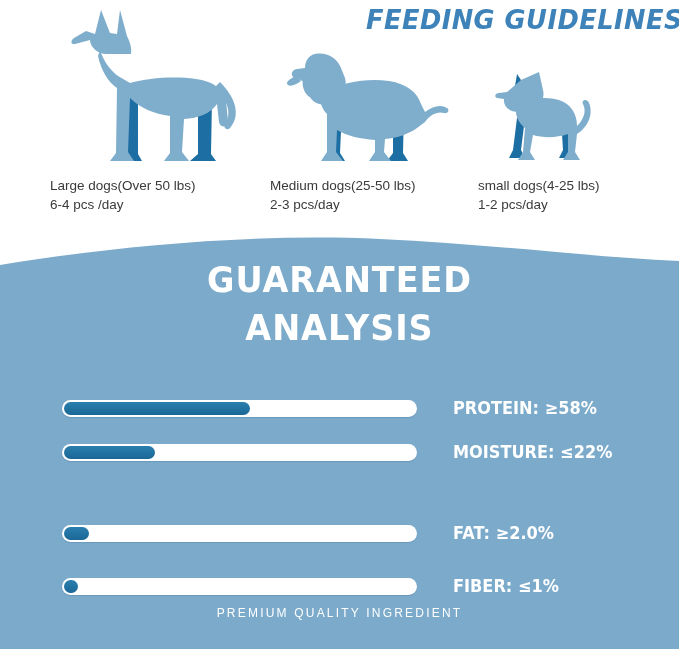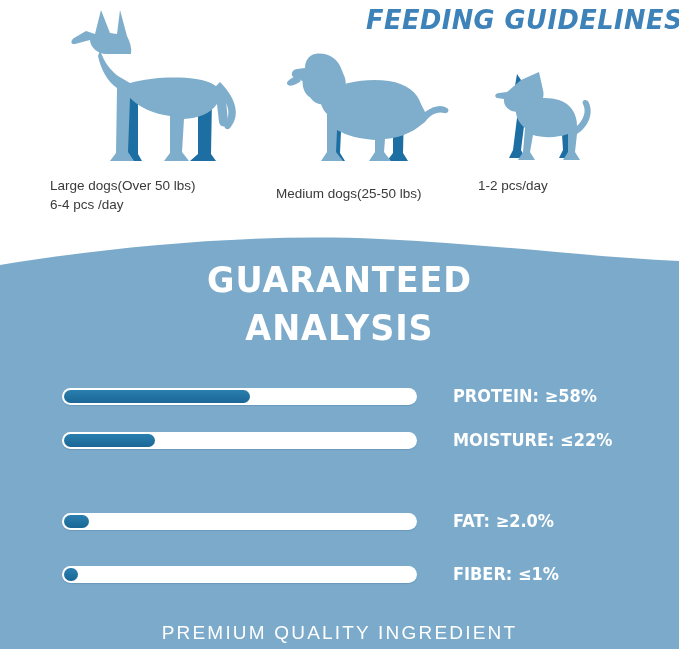--- a/index.html
+++ b/index.html
@@ -55,21 +55,21 @@
     font-weight:bold;
     color:#ffffff;
     font-size:36px;
     line-height:48px;
     letter-spacing:1px;
   }
   #ga-title .line{display:block;transform:scaleX(0.93);}
 
   
   #bars{position:absolute;left:0;top:0;width:679px;height:424px;}
-  .bar-row{position:absolute;left:62px;width:560px;height:20px;}
+  .bar-row{position:absolute;left:62px;width:560px;height:20px;margin-top:12px;}
   .bar-track{
     position:absolute;left:0;top:0;width:355px;height:17px;
     background:#ffffff;border-radius:9px;
     box-shadow:0 1px 1px rgba(30,80,120,0.18);
   }
   .bar-fill{
     position:absolute;left:2px;top:2px;height:13px;
     background:linear-gradient(180deg,#2a7fae 0%,#1a6796 100%);
     border-radius:7px;
     min-width:13px;
@@ -80,25 +80,25 @@
     font-family:"DejaVu Sans", sans-serif;
     font-weight:bold;
     font-size:17px;
     line-height:21px;
     white-space:nowrap;
     transform:scaleX(0.95);
     transform-origin:left center;
   }
 
   #premium-line{
-    position:absolute;left:0;top:397px;width:679px;
+    position:absolute;left:0;top:381px;width:679px;
     text-align:center;
     color:#ffffff;
     font-family:"Liberation Sans", sans-serif;
-    font-size:19px;
+    font-size:12px;
     letter-spacing:2.2px;
   }
 </style>
 </head>
 <body>
 
 <div id="page">
 
   <div id="top-section">
 
@@ -159,22 +159,23 @@
                  C165 62 163 66 159 65
                  C152 63 145 67 140 74
                  L132 80
                  C124 86 112 90 100 91
                  L99 104 L106 113 L84 113 L90 104 L90 92
                  C76 91 62 88 52 82
                  L51 104 L58 113 L36 113 L42 104 L42 66
                  C36 60 34 52 36 46 Z" fill="#7FAECD"></path>
       </svg>
     </div>
-    <div class="dog-caption" style="left:276px;top:176px;width:210px;margin-top:8px;">
+    <div class="dog-caption" style="left:270px;top:176px;width:210px;">
       <span>Medium dogs(25-50 lbs)</span>
+      <span class="l2">2-3 pcs/day</span>
     </div>
 
     <div class="dog-wrap" style="left:495px;top:68px;">
       <svg width="110" height="100" viewBox="0 0 110 100">
 
         <path d="M22 50 L18 82 L14 90 L30 90 L26 82 L30 50 Z" fill="#1D6FA3"></path>
         <path d="M66 50 L68 82 L64 90 L80 90 L76 82 L74 50 Z" fill="#1D6FA3"></path>
 
         <path d="M22 6 L18 30 L34 24 Z" fill="#1D6FA3"></path>
 
@@ -190,20 +191,21 @@
                  C88 52 92 44 88 36
                  C86 32 92 30 94 35
                  C99 47 92 60 82 66
                  L80 84 L85 92 L68 92 L73 84 L73 66
                  C62 70 48 70 38 67
                  L35 84 L40 92 L23 92 L28 84 L30 60
                  C22 54 19 44 22 36 Z" fill="#7FAECD"></path>
       </svg>
     </div>
     <div class="dog-caption" style="left:478px;top:176px;width:194px;">
+      <span>small dogs(4-25 lbs)</span>
       <span class="l2">1-2 pcs/day</span>
     </div>
   </div>
 
   <div id="blue-panel">
 
     <svg width="679" height="424" viewBox="0 0 679 424">
       <path d="M0 40
                C110 22 250 8 380 14
                C490 19 590 32 679 36

